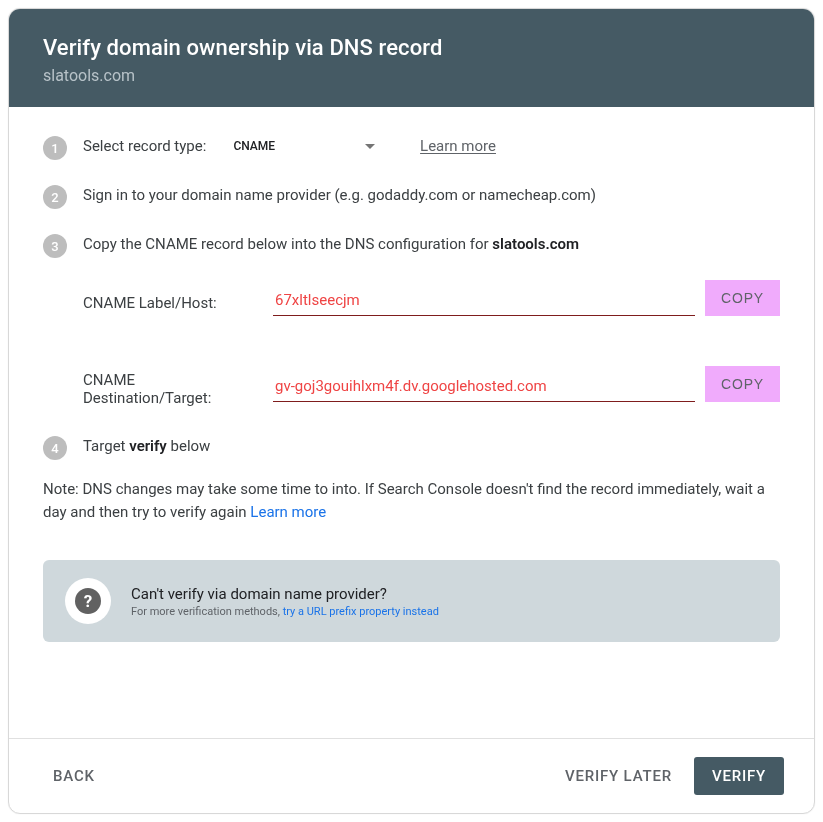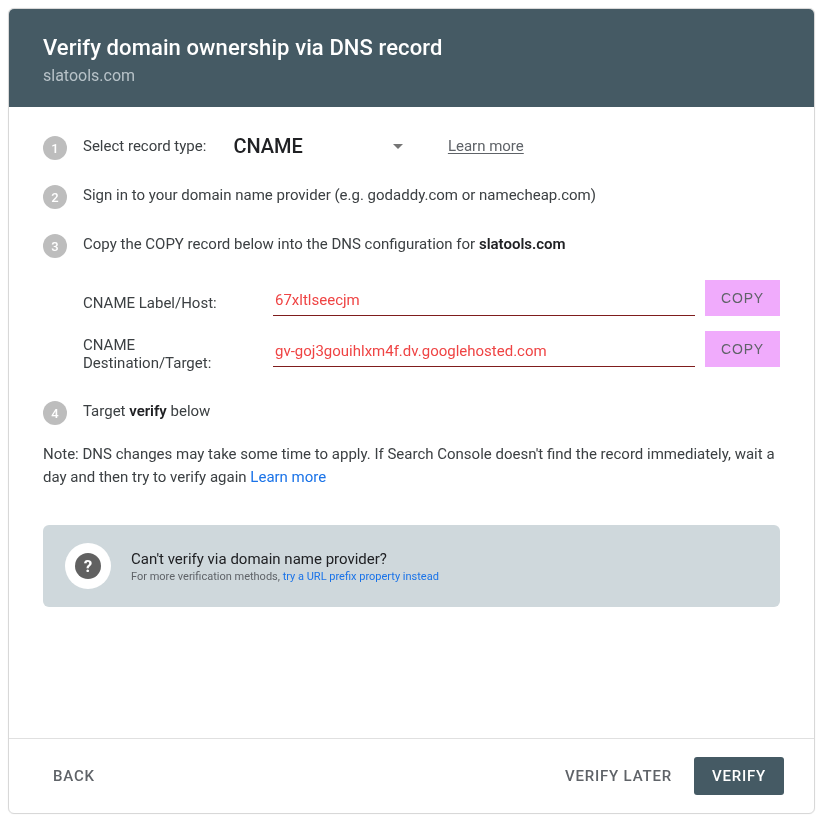--- a/index.html
+++ b/index.html
@@ -7,21 +7,21 @@
     font-family: Roboto, Arial, sans-serif;
     background: #fff;
     width: 823px;
     height: 822px;
     padding: 8px;
   }
   .dialog {
     width: 100%;
     height: 100%;
     border: 1px solid #d8d8d8;
-    border-radius: 6px;
+    border-radius: 12px;
     display: flex;
     flex-direction: column;
     overflow: hidden;
     box-shadow: 0 0 1px rgba(0,0,0,0.15);
   }
   .header {
     background: #455a64;
     color: #fff;
     padding: 26px 34px 22px;
   }
@@ -72,21 +72,21 @@
     align-items: center;
     gap: 27px;
   }
   .select-wrap {
     display: flex;
     align-items: center;
     gap: 90px;
     cursor: pointer;
   }
   .select-value {
-    font-size: 20px;
+    font-size: 12px;
     color: #202124;
     font-weight: 500;
   }
   .chevron {
     width: 0;
     height: 0;
     border-left: 5px solid transparent;
     border-right: 5px solid transparent;
     border-top: 5px solid #757575;
   }
@@ -243,45 +243,45 @@
     </div>
 
     <div class="step">
       <div class="bullet">2</div>
       <div class="step-content">Sign in to your domain name provider (e.g. godaddy.com or namecheap.com)</div>
     </div>
 
     <div class="step" style="margin-bottom:6px;">
       <div class="bullet">3</div>
       <div class="step-content">
-        <span>Copy the COPY record below into the DNS configuration for </span><span class="bold">slatools.com</span>
+        <span>Copy the CNAME record below into the DNS configuration for </span><span class="bold">slatools.com</span>
       </div>
     </div>
 
     <div class="field-row">
       <div class="field-label">CNAME Label/Host:</div>
       <input class="field-input" readonly="" value="67xltlseecjm" style="">
       <button class="copy-btn">COPY</button>
     </div>
 
-    <div class="field-row" style="margin-top:18px; margin-bottom:28px;">
+    <div class="field-row" style="margin-top:53px; margin-bottom:28px;">
       <div class="field-label">CNAME Destination/Target:</div>
       <input class="field-input" readonly="" value="gv-goj3gouihlxm4f.dv.googlehosted.com" style="">
       <button class="copy-btn">COPY</button>
     </div>
 
     <div class="step" style="margin-bottom:16px;">
       <div class="bullet">4</div>
       <div class="step-content">
         <span>Target </span><span class="bold">verify</span><span> below</span>
       </div>
     </div>
 
     <div class="note">
-      <span>Note: DNS changes may take some time to apply. If Search Console doesn't find the record immediately, wait a day and then try to verify again </span><span class="link-blue">Learn more</span>
+      <span>Note: DNS changes may take some time to into. If Search Console doesn't find the record immediately, wait a day and then try to verify again </span><span class="link-blue">Learn more</span>
     </div>
 
     <div class="help-box">
       <div class="help-icon-wrap">
         <div class="help-icon">?</div>
       </div>
       <div class="help-text">
         <div class="help-title">Can't verify via domain name provider?</div>
         <div class="help-sub">
           <span>For more verification methods, </span><span class="link-blue">try a URL prefix property instead</span>

